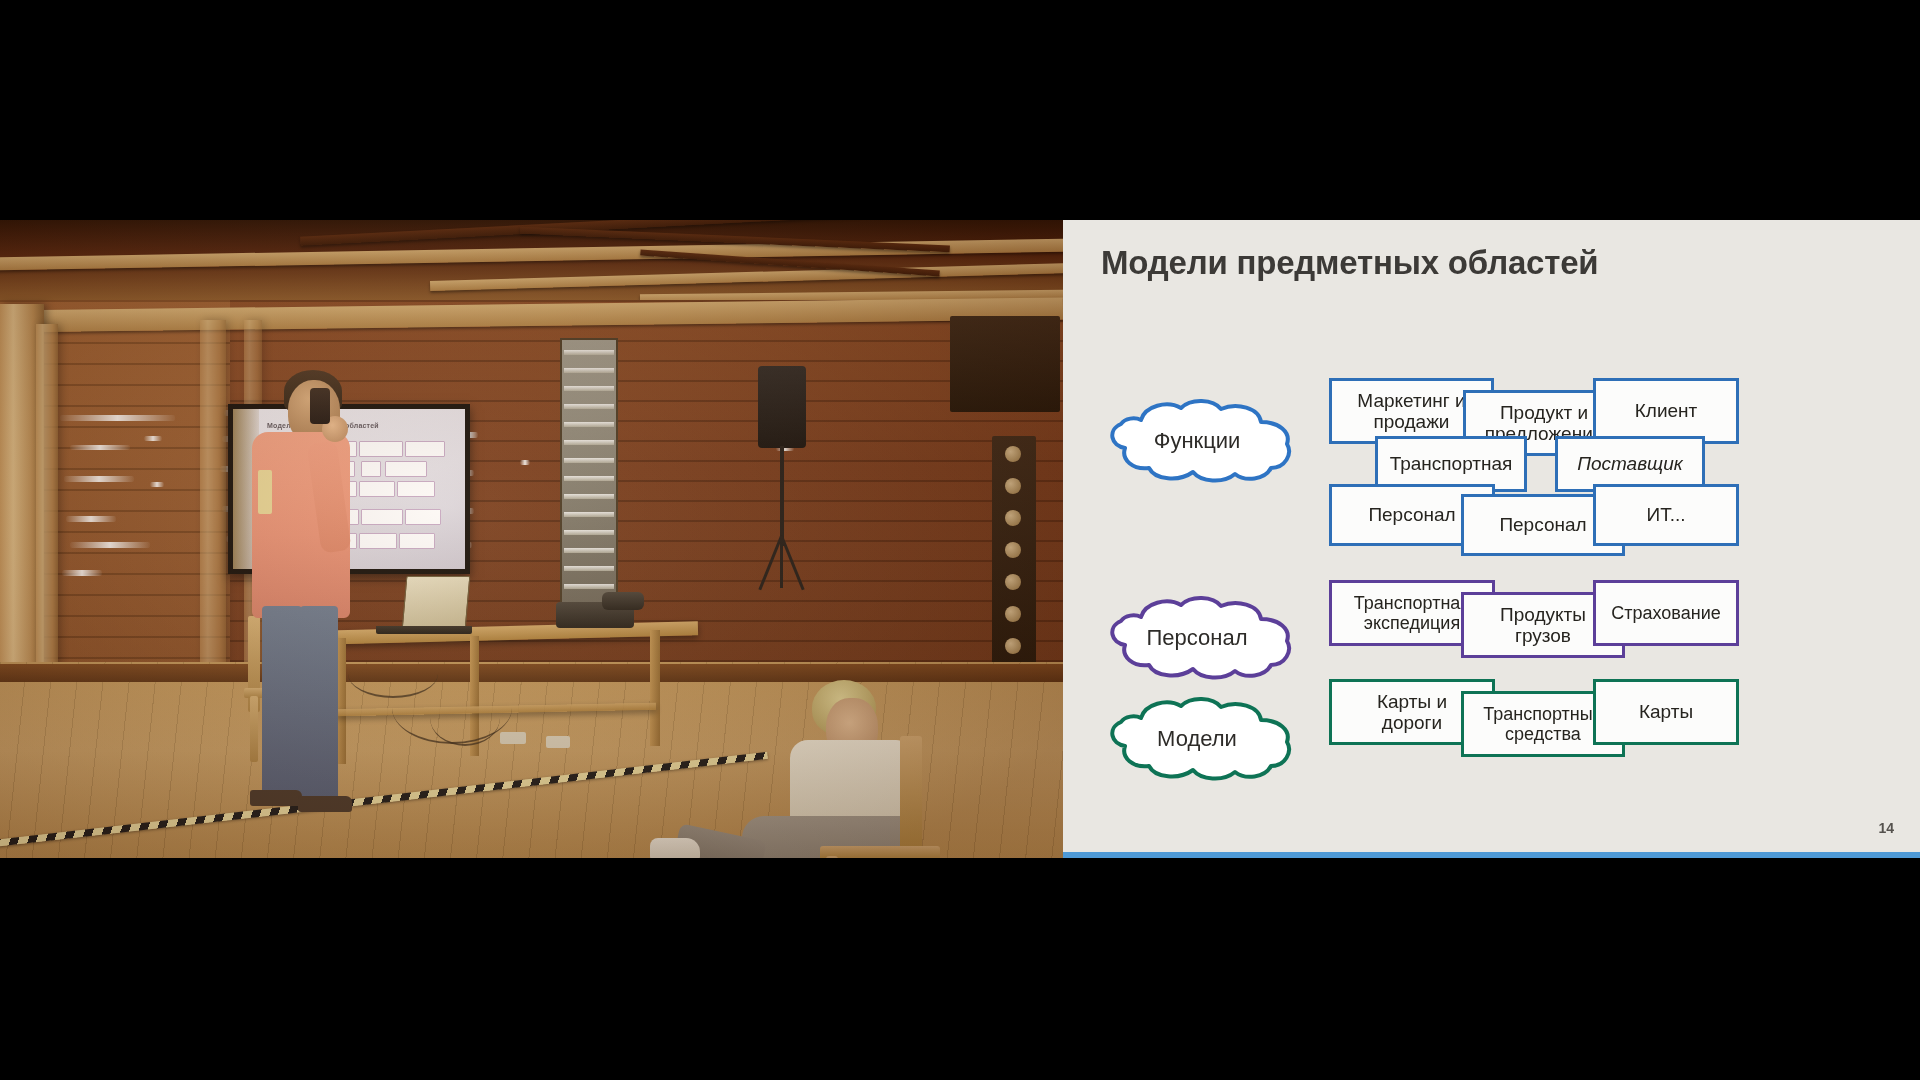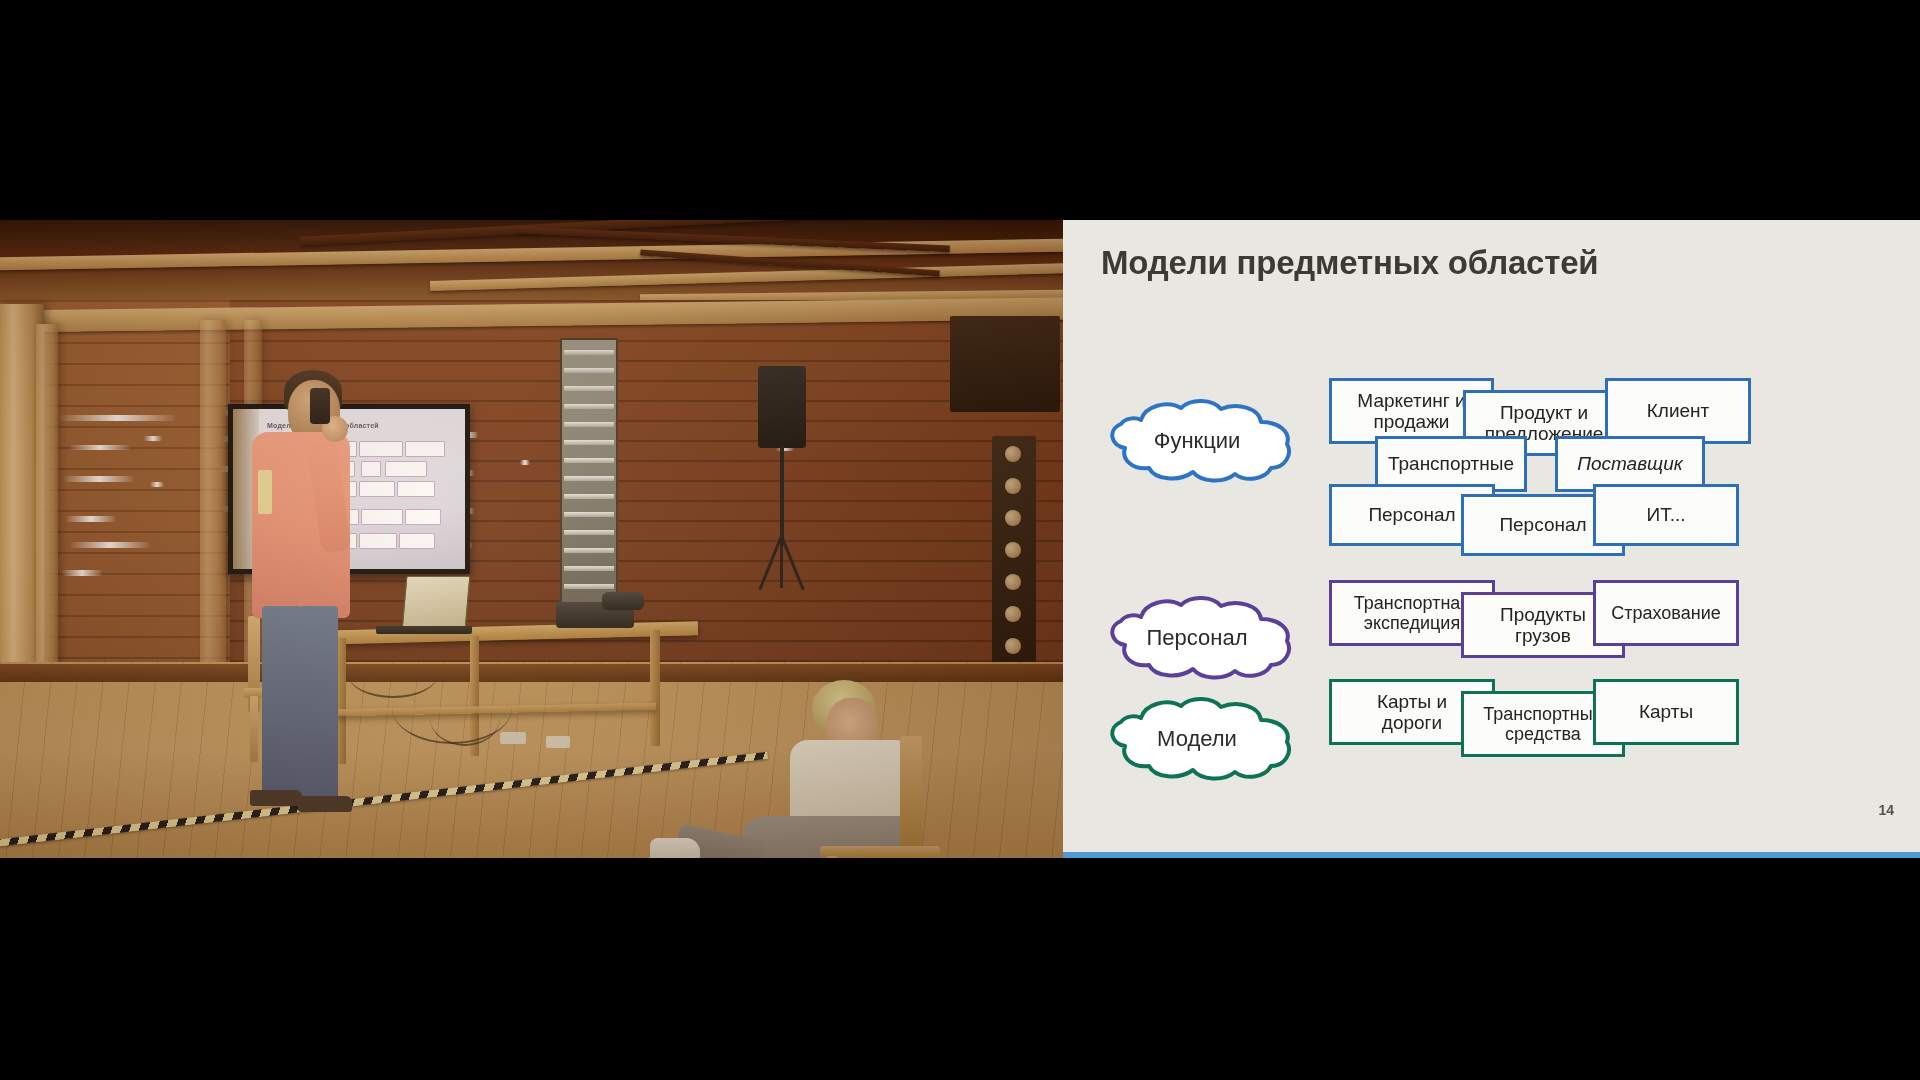--- a/index.html
+++ b/index.html
@@ -346,21 +346,21 @@
     font-size: 33px;
     font-weight: 700;
     color: #3c3a37;
     letter-spacing: -0.2px;
     white-space: nowrap;
   }
 
   #page-number {
     position: absolute;
     right: 26px;
-    bottom: 40px;
+    bottom: 22px;
     font-size: 14px;
     font-weight: 700;
     color: #55524e;
   }
 
   
   .cloud {
     position: absolute;
     width: 200px;
     height: 86px;
@@ -583,23 +583,23 @@
                    C126 86 104 84 96 74 C82 84 58 82 52 70 C36 72 24 62 28 50
                    C14 48 10 32 24 26 C28 20 38 19 44 22 Z" fill="#ffffff" stroke="#2e74c4" stroke-width="4" stroke-linejoin="round"></path>
         </svg>
         <div class="cloud-label">Функции</div>
       </div>
 
       <div class="box" style="left:266px; top:158px; width:165px; height:66px; white-space:pre-line;">Маркетинг и
 продажи</div>
       <div class="box" style="left:400px; top:170px; width:162px; height:66px; white-space:pre-line;">Продукт и
 предложение</div>
-      <div class="box" style="left:542px; top:158px; width:146px; height:66px;text-align:right;">Клиент</div>
-
-      <div class="box" style="left:312px; top:216px; width:152px; height:56px;">Транспортные</div>
+      <div class="box" style="left:530px; top:158px; width:146px; height:66px;text-align:right;">Клиент</div>
+
+      <div class="box" style="left:312px; top:216px; width:152px; height:56px;">Транспортная</div>
       <div class="box" style="left:492px; top:216px; width:150px; height:56px;font-style:italic;">Поставщик</div>
 
       <div class="box" style="left:266px; top:264px; width:166px; height:62px;text-align:center;">Персонал</div>
       <div class="box" style="left:398px; top:274px; width:164px; height:62px;">Персонал</div>
       <div class="box" style="left:530px; top:264px; width:146px; height:62px;">ИТ...</div>
     </div>
 
     <div id="products-group">
 
       <div class="cloud" style="left:34px; top:375px;">

